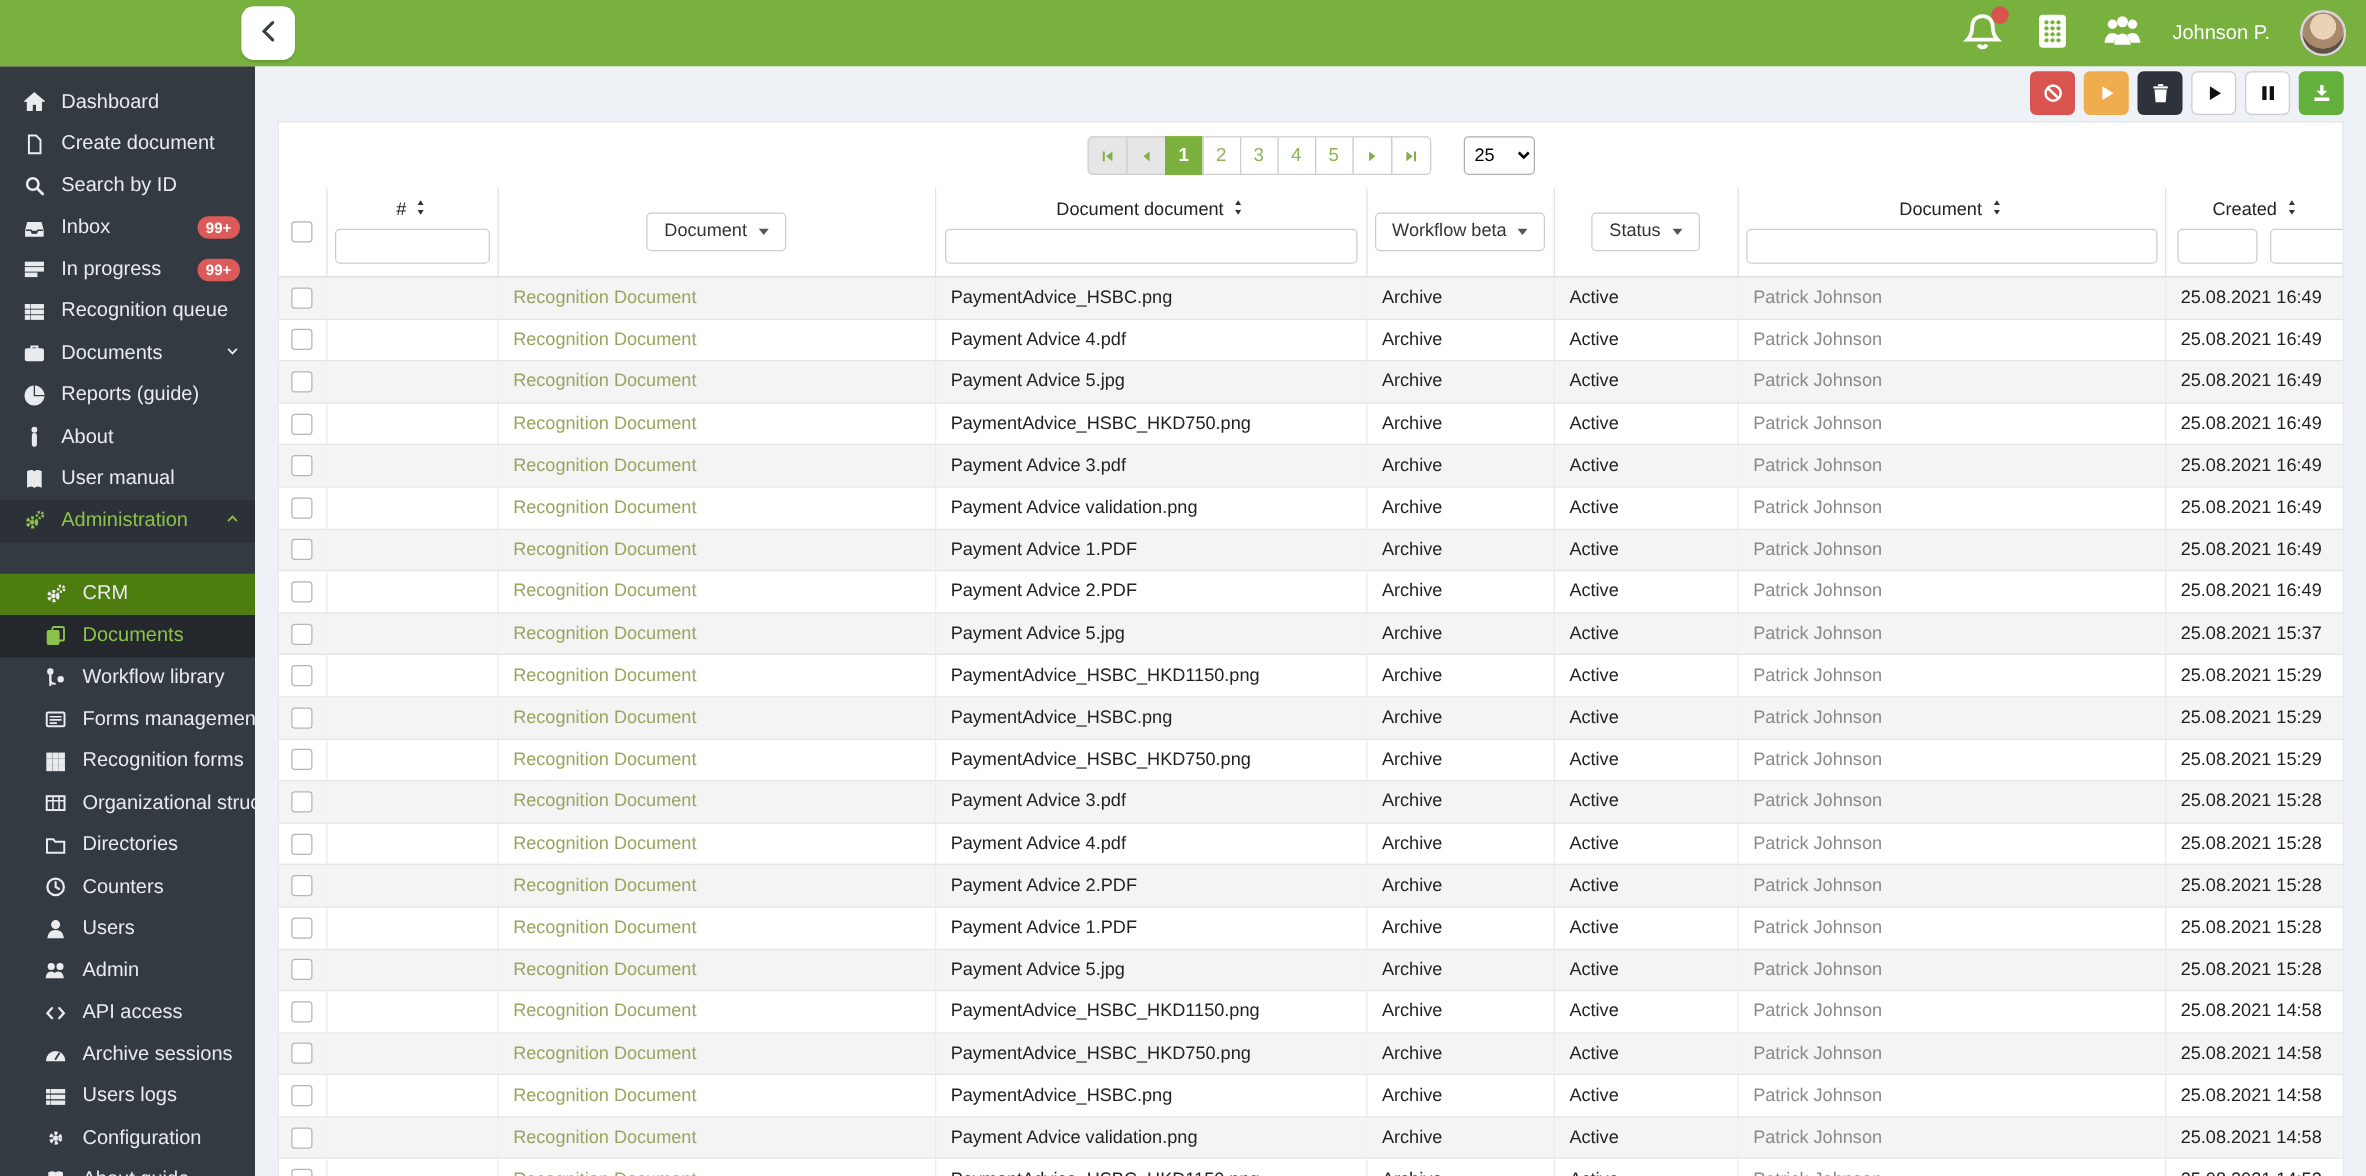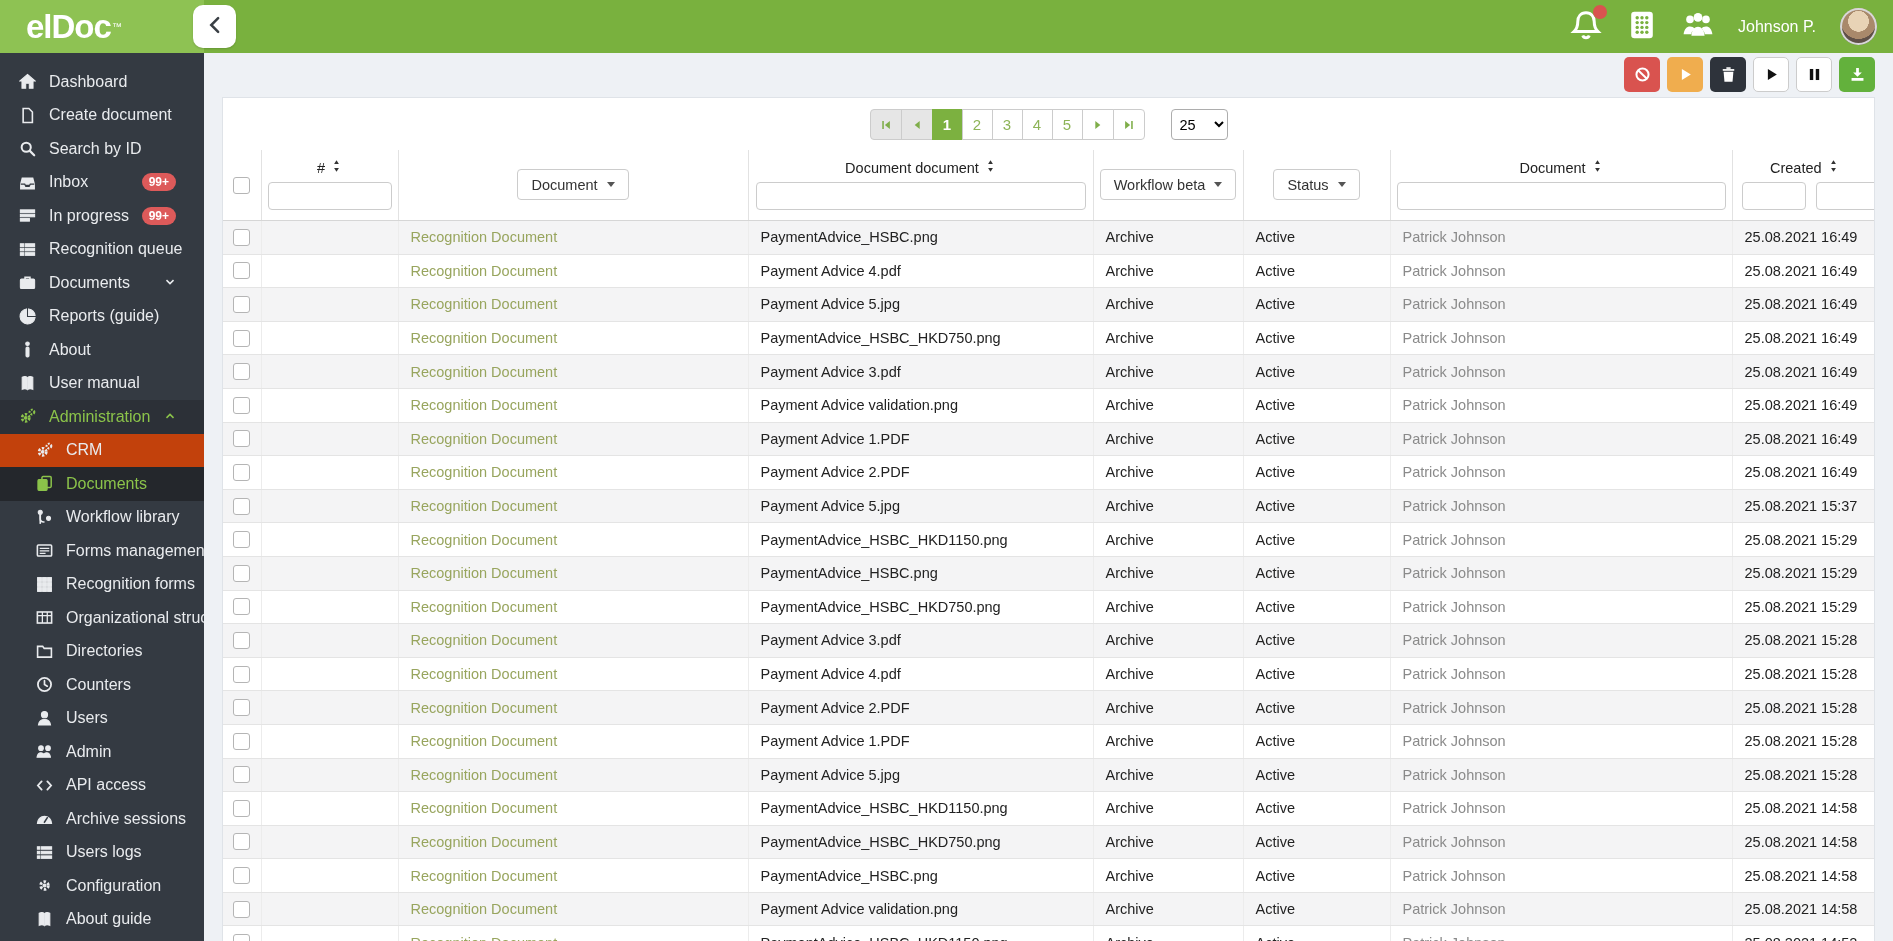--- a/index.html
+++ b/index.html
@@ -18,32 +18,32 @@
   .tb-icon { background:none; border:none; cursor:pointer; position:relative; display:flex; align-items:center; }
   .tb-icon svg { width:32px; height:32px; }
   .bell-dot { position:absolute; top:-4px; right:-5px; width:14px; height:14px; border-radius:50%; background:#d9534f; }
   .user-name { color:#fff; font-size:16px; }
   .avatar { width:37px; height:37px; border-radius:50%; cursor:pointer; border:none; background:
     radial-gradient(circle at 50% 36%, #e8d3b6 0 34%, #a9896b 35% 58%, #5f5048 59% 100%); box-shadow:inset 0 0 0 2px #d8d8d8; }
 
   
   .layout { flex:1; display:flex; min-height:0; }
   .sidebar { width:204px; flex:0 0 204px; background:#343a42; padding-top:12px; overflow:hidden; }
-  .side-item { height:33.5px; display:flex; align-items:center; padding:0 28px 0 17px; color:#e9ebee; font-size:16px; cursor:pointer; }
+  .side-item { height:33.5px; display:flex; align-items:center; padding:0 12px 0 17px; color:#e9ebee; font-size:16px; cursor:pointer; }
   .side-item .ic { width:20px; height:18px; display:flex; align-items:center; justify-content:center; margin-right:12px; flex:0 0 20px; }
   .side-item .ic svg { width:17px; height:17px; fill:#e9ebee; stroke:#e9ebee; }
   .side-item .lbl { flex:1; white-space:nowrap; }
   .side-item .chev { margin-left:auto; }
   .side-item .chev svg { width:12px; height:12px; fill:none; stroke:#e9ebee; stroke-width:2; }
   .side-item .badge { margin-left:auto; background:#dd5a5a; color:#fff; font-size:12px; font-weight:bold; border-radius:9px; padding:2px 7px; }
   .side-item.green { color:#8bc34a; background:#2c3037; }
   .side-item.green .ic svg { fill:#8bc34a; stroke:#8bc34a; }
   .side-item.green .chev svg { stroke:#8bc34a; }
   .side-item.sub { padding-left:34px; }
-  .side-item.alt { background:#c2410c; }
+  .side-item.alt { background:#4d7c0f;margin-top:25px; }
   .side-item.active { background:#24272c; color:#8bc34a; }
   .side-item.active .ic svg { fill:#8bc34a; stroke:#8bc34a; }
 
   
   .content { flex:1; min-width:0; display:flex; flex-direction:column; padding:0 18px; }
   .toolbar { height:44px; display:flex; justify-content:flex-end; align-items:center; gap:7px; padding:4px 0 6px; }
   .tool-btn { width:36px; height:35px; border:none; border-radius:5px; display:flex; align-items:center; justify-content:center; cursor:pointer; }
   .tool-btn svg { width:17px; height:17px; }
   .tool-btn.red { background:#d9534f; } .tool-btn.red svg{ fill:#fff; stroke:#fff; }
   .tool-btn.orange { background:#f0ad4e; } .tool-btn.orange svg{ fill:#fff; }
@@ -83,24 +83,20 @@
   .cb { appearance:none; -webkit-appearance:none; width:17px; height:17px; border:1px solid #b5b5b5; border-radius:3px; background:#fff; cursor:pointer; display:block; margin:0 auto; }
   .checkbox-cell { text-align:center; padding:0 !important; }
   .tbl-wrap { flex:1; min-height:0; overflow:hidden; }
 </style>
 </head>
 <body>
 
 <div class="app">
 
   <header class="topbar">
-    <div class="logo-block">
-      <span class="logo-text">elDoc</span>
-      <span class="logo-tm">™</span>
-    </div>
     <button class="back-btn">
       <span>
         <svg viewBox="0 0 16 16">
             <path d="M10.5 2.5 5 8l5.5 5.5" fill="none" stroke="#3a3f45" stroke-width="2" stroke-linecap="round"></path>
           </svg>
       </span>
     </button>
     <div class="topbar-right">
       <button class="tb-icon">
         <span>

